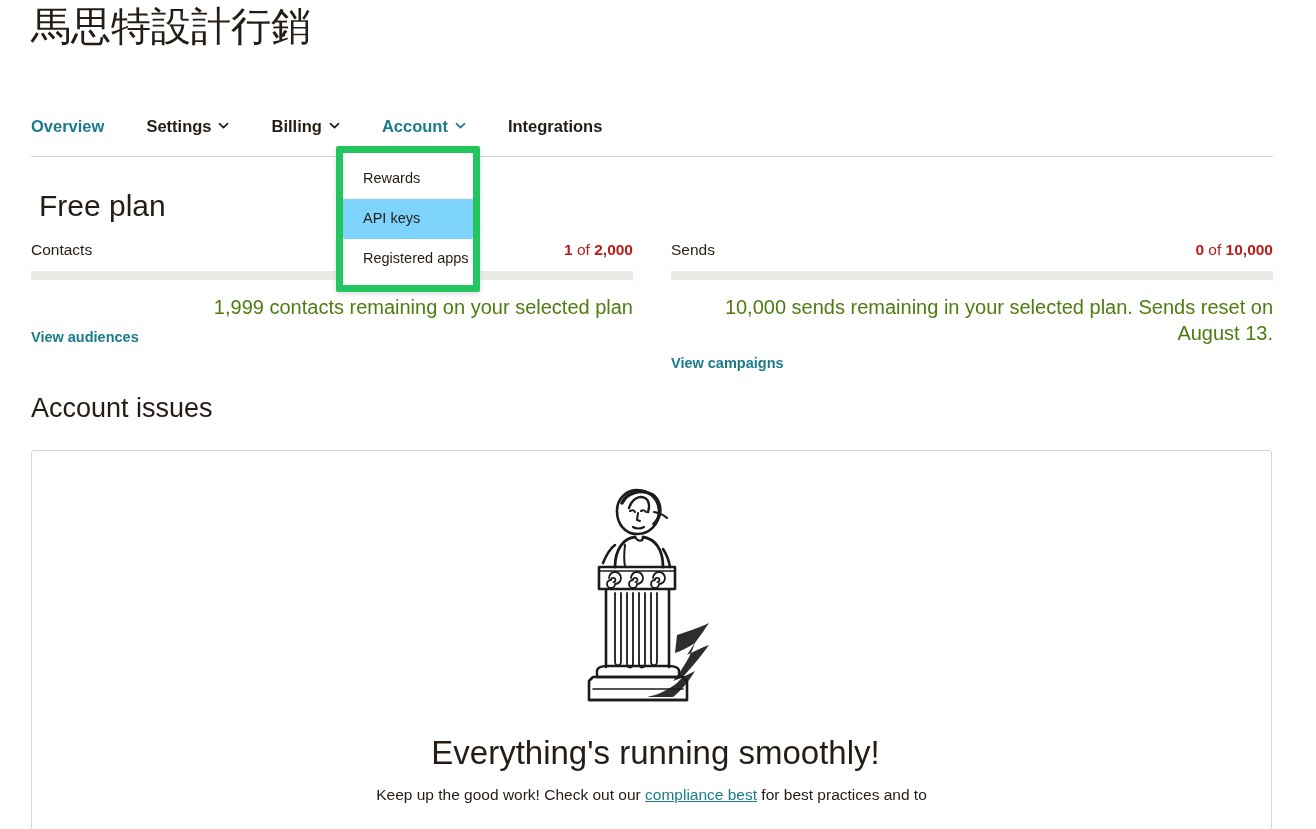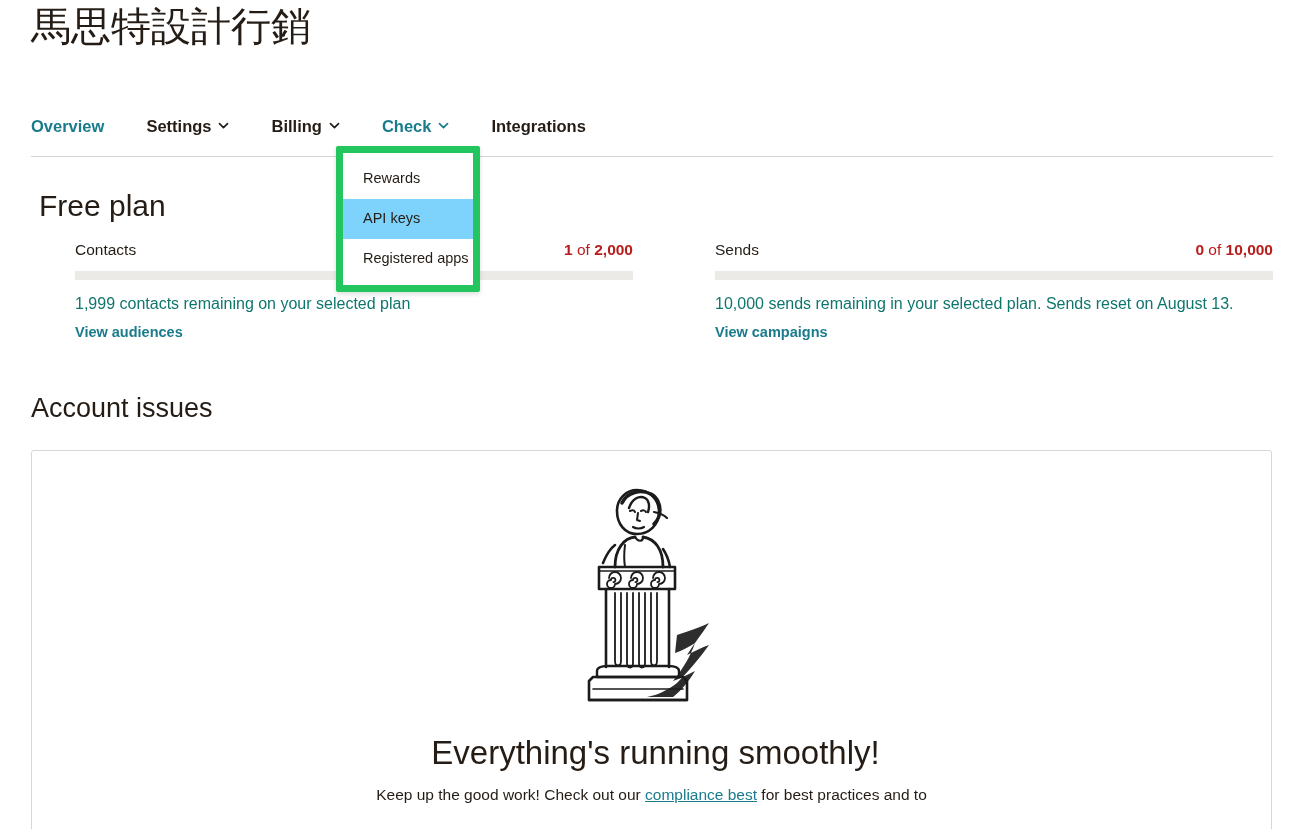--- a/index.html
+++ b/index.html
@@ -108,21 +108,21 @@
   }
 
   .meters {
     position: absolute;
     top: 240px;
     left: 31px;
     right: 43px;
     display: flex;
     gap: 38px;
   }
-  .meter { flex: 1 1 0; min-width: 0; margin-left: 44px; }
+  .meter { flex: 1 1 0; min-width: 0; }
   .meter-head {
     display: flex;
     justify-content: space-between;
     align-items: baseline;
     font-size: 15.5px;
     line-height: 1.3;
   }
   .meter-label { color: #241c15; }
   .meter-count { color: #b91c1c; font-size: 15.5px; }
   .meter-count .b { font-weight: 700; }
@@ -135,23 +135,24 @@
     position: relative;
     overflow: hidden;
   }
   .meter-bar .fill {
     position: absolute;
     left: 0; top: 0; bottom: 0;
     background: #007c89;
   }
   .meter-note {
     margin-top: 14px;
-    font-size: 16px;
-    color: #0f766e;
+    font-size: 20px;
+    color: #4d7c0f;
     line-height: 1.3;
+    text-align: right;
   }
   .meter-link {
     display: inline-block;
     margin-top: 9px;
     font-size: 14.5px;
     font-weight: 700;
     color: #1a7b8c;
     text-decoration: none;
     cursor: pointer;
   }
@@ -233,21 +234,21 @@
     <div class="nav-item">
       <span>Billing</span>
       <span class="chev">
         <svg width="11" height="11" viewBox="0 0 12 12" aria-hidden="true">
           <path d="M1.6 4 L6 8.4 L10.4 4" fill="none" stroke="#241c15" stroke-width="1.8" stroke-linecap="round" stroke-linejoin="round"></path>
         </svg>
       </span>
     </div>
 
     <div class="nav-item teal">
-      <span>Check</span>
+      <span>Account</span>
       <span class="chev">
         <svg width="11" height="11" viewBox="0 0 12 12" aria-hidden="true">
           <path d="M1.6 4 L6 8.4 L10.4 4" fill="none" stroke="#1a7b8c" stroke-width="1.8" stroke-linecap="round" stroke-linejoin="round"></path>
         </svg>
       </span>
     </div>
 
     <div class="nav-item">
       <span>Integrations</span>
     </div>

